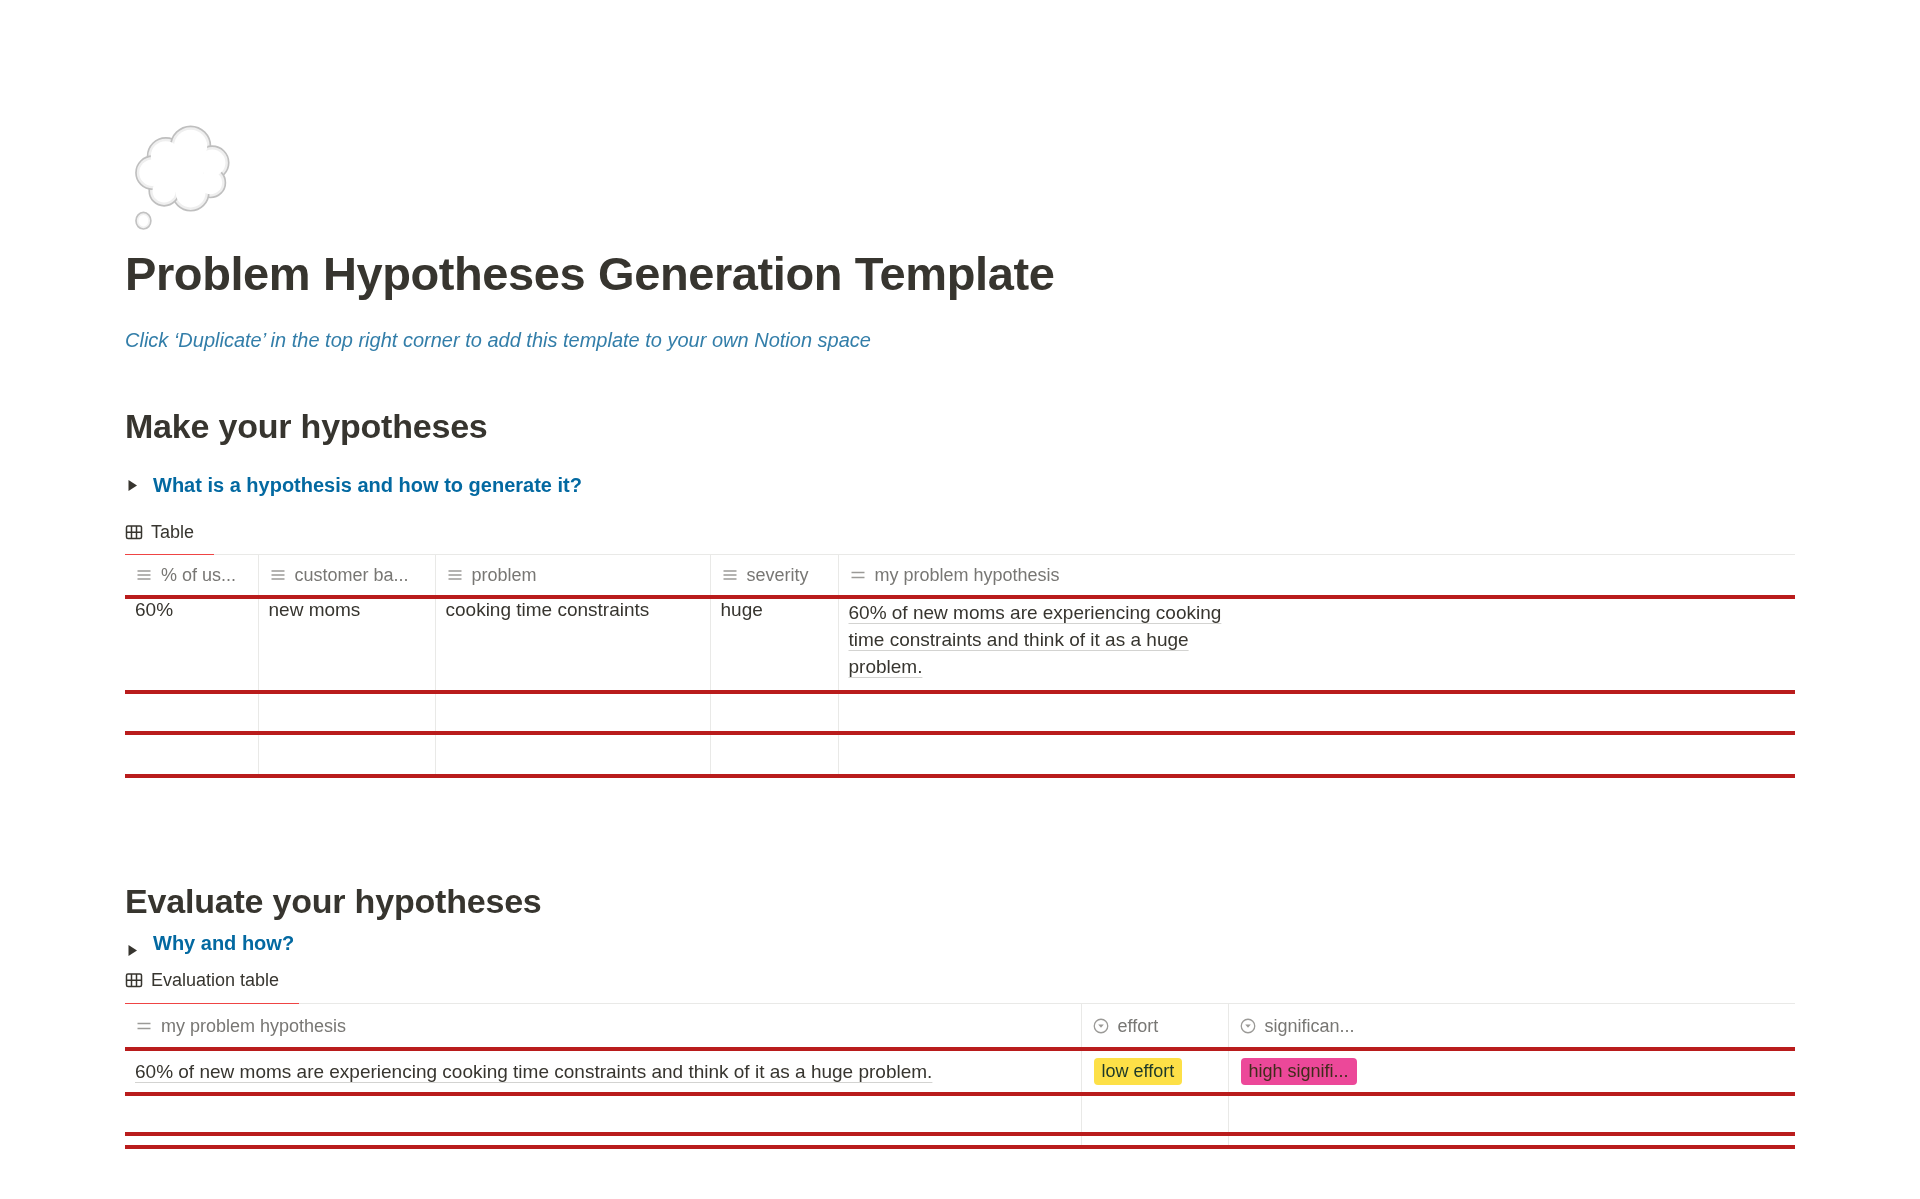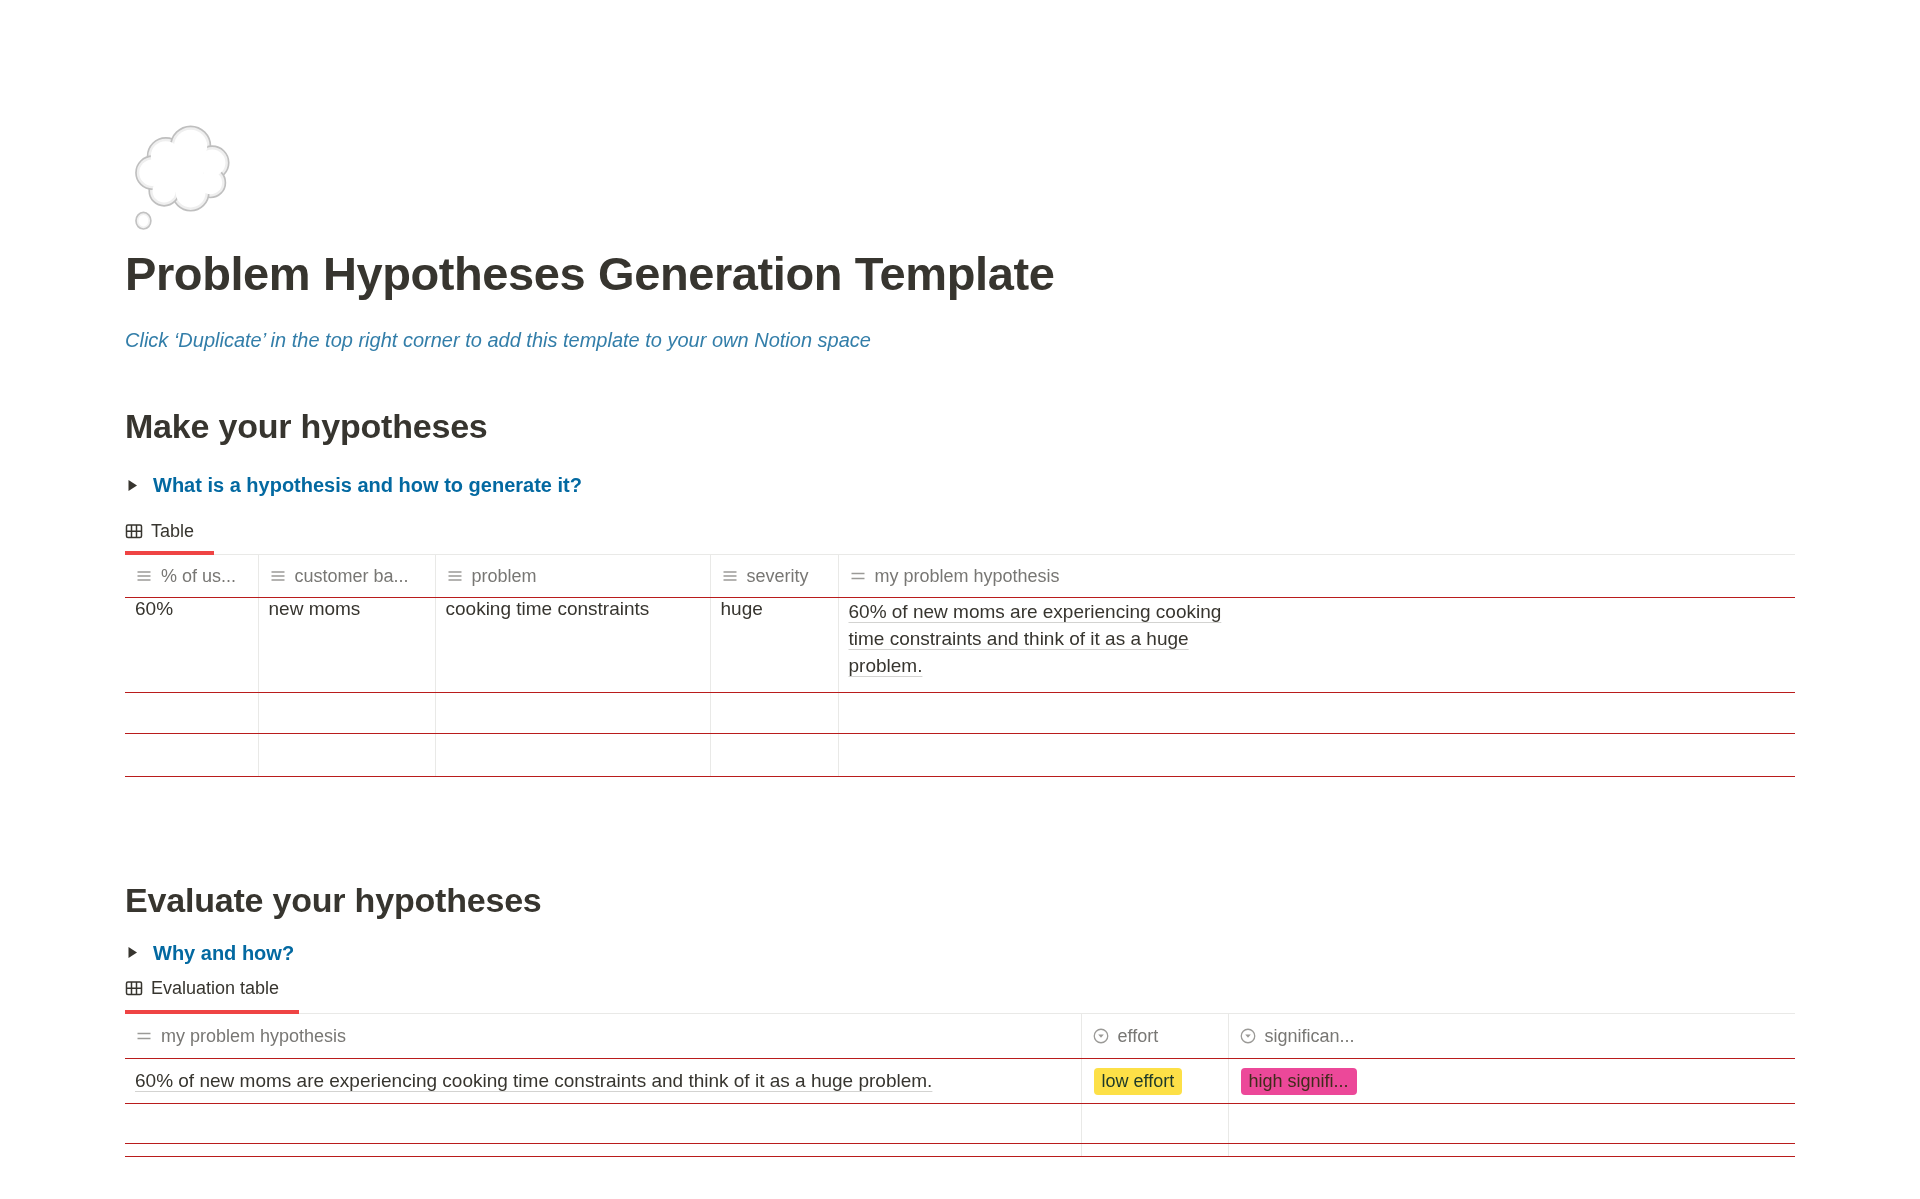--- a/index.html
+++ b/index.html
@@ -26,41 +26,41 @@
     margin-top: 52px;
     font-size: 34px; font-weight: 700; letter-spacing: -0.2px;
     line-height: 43px; color: #37352F;
   }
   .h2.evaluate { margin-top: 102px; }
 
   .toggle-row {
     margin-top: 23px; display: flex; align-items: center; gap: 14px;
     height: 28px; cursor: pointer;
   }
-  .toggle-row.second { margin-top: 17px; }
+  .toggle-row.second { margin-top: 6px; align-items: flex-end; }
   .toggle-row .label { font-size: 20px; font-weight: 600; color: #0369a1; line-height: 28px; }
   .toggle-tri { display: inline-flex; width: 14px; justify-content: center; }
 
   .tabbar {
     margin-top: 13px; height: 43px;
     display: flex; align-items: stretch;
     box-shadow: inset 0 -1px 0 #E9E9E7;
   }
   .tabbar.second { margin-top: 14px; height: 33px; }
   .tab {
     display: inline-flex; align-items: center; gap: 8px;
     padding: 6px 20px 8px 0;
-    border-bottom: 4px solid #ef4444;
+    border-bottom: 1px solid #ef4444;
     cursor: pointer;
   }
   .tabbar.second .tab { padding: 2px 20px 16px 0; }
   .tab .tab-label { font-size: 18px; font-weight: 500; color: #37352F; line-height: 26px; white-space: nowrap; }
 
   table { border-collapse: collapse; table-layout: fixed; width: 1670px; }
-  th, td { border-bottom: 1px solid #b91c1c; border-right: 1px solid #E9E9E7; }
+  th, td { border-bottom: 4px solid #b91c1c; border-right: 1px solid #E9E9E7; }
   th:last-child, td:last-child { border-right: none; }
 
   th {
     height: 42px; text-align: left; font-weight: 400;
     padding: 0 10px; vertical-align: middle;
   }
   .prop { display: flex; align-items: center; gap: 8px; overflow: hidden; }
   .prop .prop-label { font-size: 18px; color: #787774; line-height: 24px; white-space: nowrap; }
   .prop svg { flex: 0 0 auto; }
 

